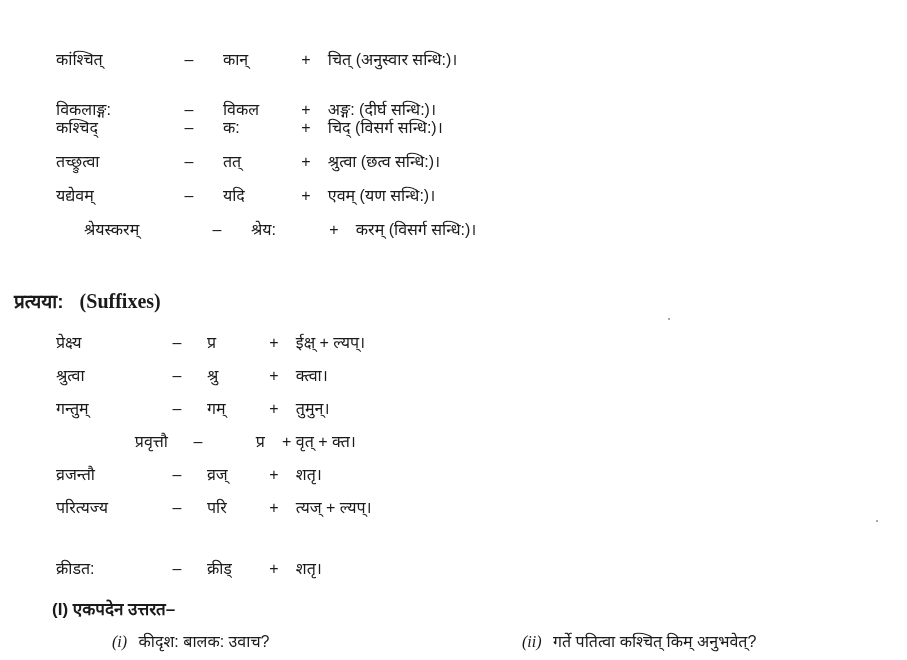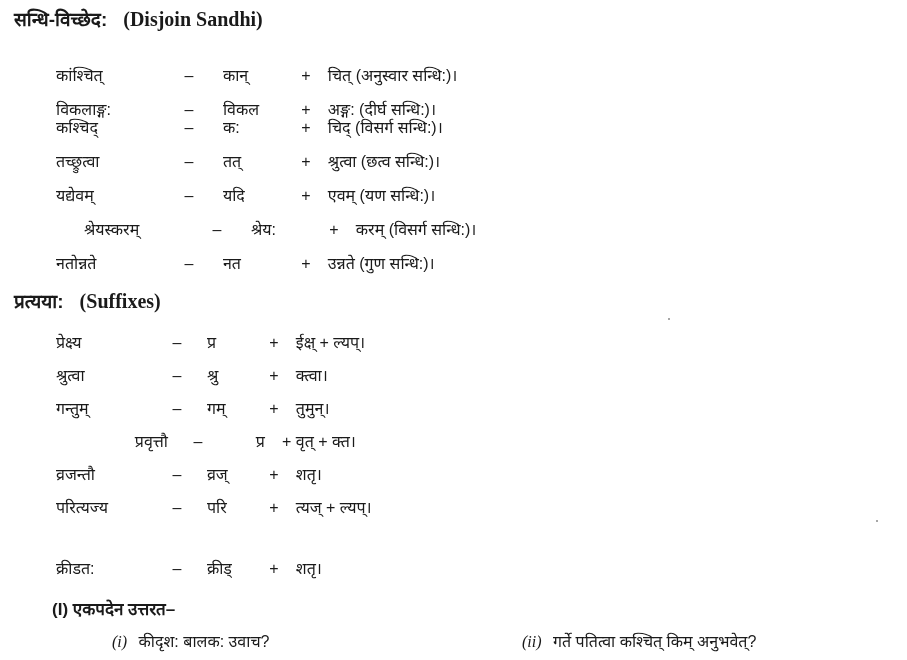--- a/index.html
+++ b/index.html
@@ -129,26 +129,22 @@
     border-radius: 50%;
   }
 </style>
 </head>
 <body>
 
 <div id="page">
 
   <div class="watermark">www.studiestoday.com</div>
 
-  <div class="section-head" style="top:6px; left:14px;">
-    <span class="hi">सन्धि-विच्छेद:</span>
-    <span class="en">(Disjoin Sandhi)</span>
-  </div>
-
-  <div class="row" style="top:48px; left:56px;margin-top:16px;">
+
+  <div class="row" style="top:48px; left:56px;">
     <span class="c-word">कांश्चित्</span>
     <span class="c-dash">–</span>
     <span class="c-a">कान्</span>
     <span class="c-plus">+</span>
     <span class="c-b">चित् (अनुस्वार सन्धि:)।</span>
   </div>
 
   <div class="row" style="top:98px; left:56px;">
     <span class="c-word">विकलाङ्ग:</span>
     <span class="c-dash">–</span>
@@ -182,27 +178,20 @@
   </div>
 
   <div class="row" style="top:218px; left:56px;margin-left:28px;">
     <span class="c-word">श्रेयस्करम्</span>
     <span class="c-dash">–</span>
     <span class="c-a">श्रेय:</span>
     <span class="c-plus">+</span>
     <span class="c-b">करम् (विसर्ग सन्धि:)।</span>
   </div>
 
-  <div class="row" style="top:252px; left:56px;">
-    <span class="c-word">नतोन्नते</span>
-    <span class="c-dash">–</span>
-    <span class="c-a">नत</span>
-    <span class="c-plus">+</span>
-    <span class="c-b">उन्नते (गुण सन्धि:)।</span>
-  </div>
 
   <div class="section-head" style="top:288px; left:14px;">
     <span class="hi">प्रत्यया:</span>
     <span class="en">(Suffixes)</span>
   </div>
 
   <div class="prow" style="top:331px; left:56px;">
     <span class="p-word">प्रेक्ष्य</span>
     <span class="p-dash">–</span>
     <span class="p-a">प्र</span>

